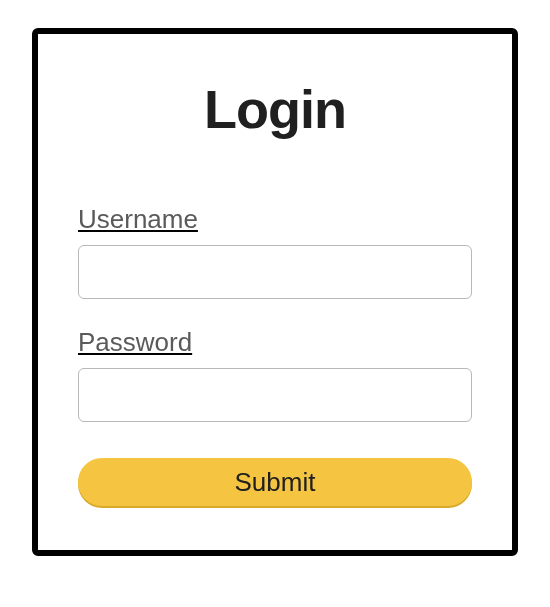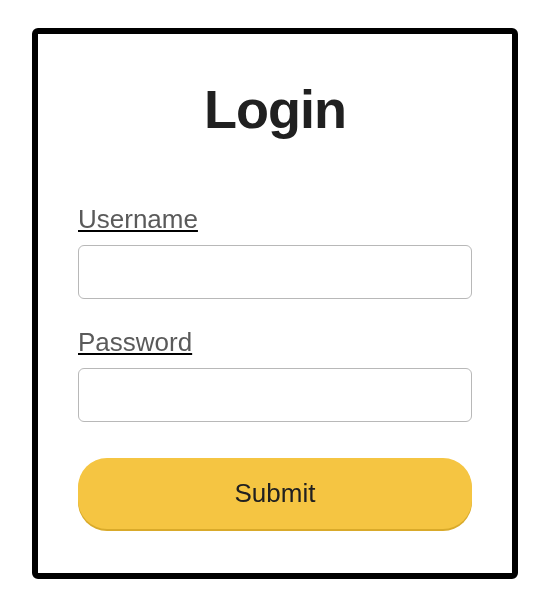--- a/index.html
+++ b/index.html
@@ -44,21 +44,21 @@
       width: 100%;
       height: 54px;
       border: 1px solid #b8b8b8;
       border-radius: 6px;
       font-size: 20px;
       padding: 0 12px;
       background: #ffffff;
     }
     .submit-button {
       width: 100%;
-      height: 71px;
+      height: 48px;
       background: #f5c542;
       border: none;
       border-radius: 29px;
       font-size: 26px;
       color: #202020;
       font-weight: 400;
       cursor: pointer;
       margin-top: 8px;
       box-shadow: 0 2px 0 0 #d9aa2a;
     }

